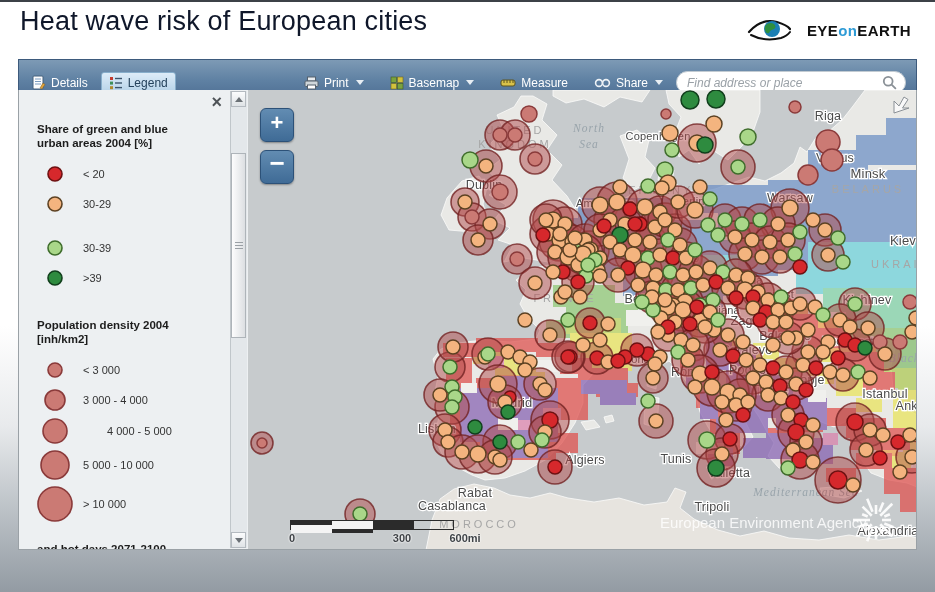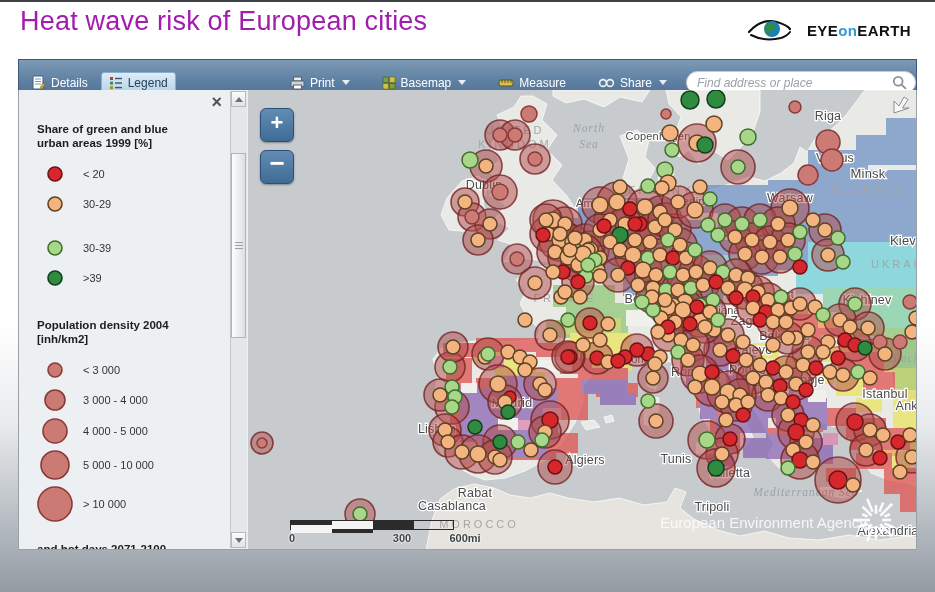--- a/index.html
+++ b/index.html
@@ -3,32 +3,32 @@
 <meta charset="utf-8">
 <style>
   html,body{margin:0;padding:0;}
   body{width:935px;height:592px;overflow:hidden;
        font-family:"Liberation Sans",sans-serif;
        background:linear-gradient(180deg,#ffffff 0%,#ffffff 55%,#e8eaec 72%,#bcc2c7 86%,#939ba3 100%);}
   .page{position:relative;width:935px;height:592px;border-top:2px solid #3c4147;box-sizing:border-box;}
 
   
   .titlebar{position:absolute;left:0;top:2px;width:935px;height:55px;}
-  .page-title{position:absolute;left:20px;top:2px;margin:0;font-size:27px;font-weight:400;color:#a21caf;letter-spacing:.2px;}
+  .page-title{position:absolute;left:20px;top:2px;margin:0;font-size:27px;font-weight:400;color:#0f172a;letter-spacing:.2px;}
   .logo{position:absolute;right:24px;top:10px;display:flex;align-items:center;}
   .logo .wordmark{font-size:15px;font-weight:bold;color:#111;letter-spacing:.4px;margin-left:16px;}
   .logo .on{color:#2e9bd6;font-weight:bold;}
 
   
   .toolbar{position:absolute;left:18px;top:57px;width:899px;height:47px;box-sizing:border-box;
            background:linear-gradient(180deg,#7d9ab5 0%,#5f81a3 45%,#47678d 100%);
            border:1px solid #3d5a7c;display:flex;align-items:center;color:#fff;font-size:12px;}
   .tb-btn{display:flex;align-items:center;gap:5px;padding:3px 7px;margin-left:6px;border-radius:3px;cursor:pointer;white-space:nowrap;}
   .tb-btn.active{background:linear-gradient(180deg,#ddecf8,#b5d2e8);border:1px solid #87aecb;color:#24425c;}
-  .tb-right{margin-left:auto;display:flex;align-items:center;gap:12px;}
+  .tb-right{margin-left:auto;display:flex;align-items:center;gap:6px;padding-right:10px;}
   .caret{width:0;height:0;border-left:4px solid transparent;border-right:4px solid transparent;border-top:5px solid #e8eef4;margin-left:2px;}
   .searchpill{display:flex;align-items:center;background:#fff;border:1px solid #c2cbd2;border-radius:12px;height:21px;width:212px;padding:0 8px;}
   .searchpill input{border:none;outline:none;flex:1;font-size:12px;color:#000000;background:transparent;font-family:"Liberation Sans",sans-serif;}
   .searchpill input::placeholder{font-style:italic;color:#9aa1a7;}
 
   
   .legend-panel{position:absolute;left:18px;top:88px;width:230px;height:460px;background:#edf0f2;
                 border-left:1px solid #9aa1a6;border-bottom:1px solid #9aa1a6;box-sizing:border-box;overflow:hidden;}
   .lp-close{position:absolute;right:26px;top:4px;border:none;background:none;font-size:18px;font-weight:bold;color:#4e5357;cursor:pointer;line-height:16px;padding:0;}
   .lp-body{position:absolute;left:0;top:0;right:17px;bottom:0;padding:32px 0 0 18px;}
@@ -150,21 +150,21 @@
         </svg>
       </div>
     </div>
   </div>
 
   <aside class="legend-panel">
     <button class="lp-close">×</button>
     <div class="lp-body" id="lp-body">
         <div class="lp-title">
           <div>Share of green and blue</div>
-          <div>urban areas 1999 [%]</div>
+          <div>urban areas 2004 [%]</div>
         </div>
         <div class="lp-item" style="height: 28px; margin-top: 10px;">
           <span class="swatch">
             <svg width="36" height="18">
               <circle cx="18" cy="9" r="7" fill="#d6282c" stroke="#6e1112" stroke-width="1.6"></circle>
             </svg>
           </span>
           <span class="lbl">&lt; 20</span>
         </div>
         <div class="lp-item" style="height: 28px; margin-top: 2px;">
@@ -204,21 +204,21 @@
           <span class="lbl">&lt; 3 000</span>
         </div>
         <div class="lp-item" style="height: 28px; margin-top: 2px;">
           <span class="swatch">
             <svg width="36" height="24">
               <circle cx="18" cy="12" r="10" fill="#cb7a74" stroke="#8a3a3a" stroke-width="1.6"></circle>
             </svg>
           </span>
           <span class="lbl">3 000 - 4 000</span>
         </div>
-        <div class="lp-item" style="height: 30px; margin-top: 2px;">
+        <div class="lp-item" style="height: 30px; margin-top: 2px; gap: 24px;">
           <span class="swatch">
             <svg width="36" height="28">
               <circle cx="18" cy="14" r="12" fill="#cb7a74" stroke="#8a3a3a" stroke-width="1.6"></circle>
             </svg>
           </span>
           <span class="lbl">4 000 - 5 000</span>
         </div>
         <div class="lp-item" style="height: 34px; margin-top: 2px;">
           <span class="swatch">
             <svg width="36" height="32">

